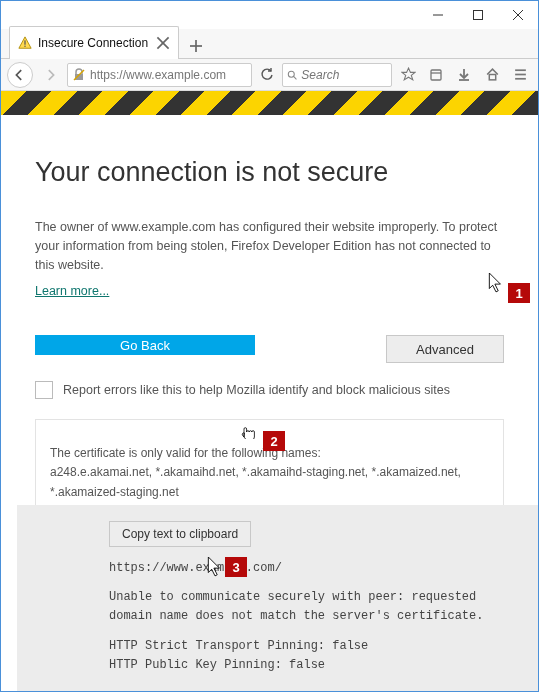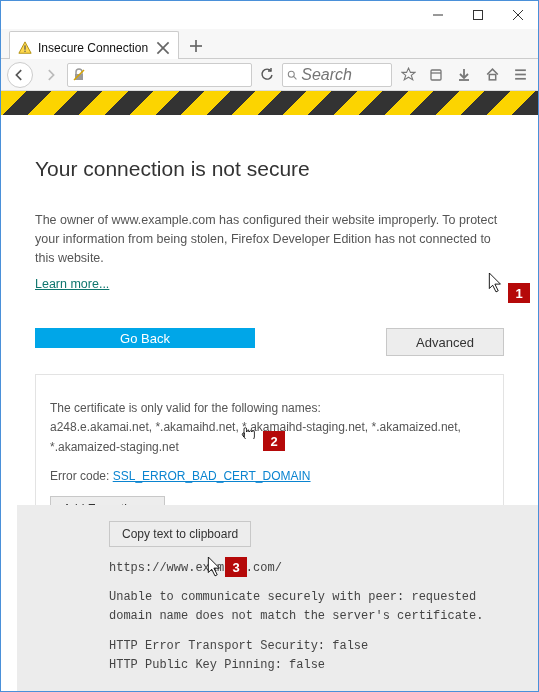--- a/index.html
+++ b/index.html
@@ -4,42 +4,42 @@
 <style>
   * { box-sizing: border-box; margin: 0; padding: 0; }
   html, body { width: 539px; height: 692px; overflow: hidden; font-family: "Segoe UI", Arial, sans-serif; font-size: 12px; background: #f0f0f0; }
   .window { width: 539px; height: 692px; border: 1px solid #4a90d9; background: #fff; display: flex; flex-direction: column; position: relative; }
   
   .titlebar { height: 28px; background: #fff; display: flex; justify-content: flex-end; align-items: center; }
   .win-btn { width: 40px; height: 28px; display: flex; align-items: center; justify-content: center; color: #333; }
   .win-btn svg { width: 10px; height: 10px; }
   
   .tabstrip { height: 30px; background: #f7f7f7; display: flex; align-items: flex-end; border-bottom: 1px solid #ccc; padding-left: 8px; }
-  .tab { height: 28px; background: #fff; border: 1px solid #ccc; border-bottom: none; border-top-left-radius: 2px; border-top-right-radius: 2px; display: flex; align-items: flex-end; padding: 4px 8px; min-width: 170px; position: relative; top: 1px; }
+  .tab { height: 28px; background: #fff; border: 1px solid #ccc; border-bottom: none; border-top-left-radius: 2px; border-top-right-radius: 2px; display: flex; align-items: center; padding: 16px 8px; min-width: 170px; position: relative; top: 1px; }
   .tab svg.favicon { width: 14px; height: 14px; margin-right: 6px; }
   .tab-title { font-size: 12px; color: #111; flex: 1; }
   .tab-close { width: 14px; height: 14px; color: #666; }
   .newtab { width: 26px; height: 24px; display: flex; align-items: center; justify-content: center; color: #666; margin-left: 4px; }
   
   .toolbar { height: 32px; background: #f7f7f7; border-bottom: 1px solid #ddd; display: flex; align-items: center; padding: 0 6px; gap: 4px; }
   .nav-btn { width: 26px; height: 26px; border: 1px solid #ccc; border-radius: 13px; display: flex; align-items: center; justify-content: center; background: #fff; }
   .nav-btn.fwd { border: none; background: transparent; color: #bbb; }
   .urlbox { flex: 1; height: 24px; border: 1px solid #ccc; background: #fff; border-radius: 2px; display: flex; align-items: center; padding: 0 4px; }
   .lock { width: 14px; height: 14px; margin-right: 4px; }
   .url-input { flex: 1; border: none; outline: none; font-size: 12px; color: #777; background: transparent; }
   .reload-btn { width: 22px; height: 22px; display: flex; align-items: center; justify-content: center; color: #555; }
   .searchbox { width: 110px; height: 24px; border: 1px solid #ccc; background: #fff; border-radius: 2px; display: flex; align-items: center; padding: 0 4px; }
   .searchbox svg { width: 12px; height: 12px; margin-right: 4px; color: #888; }
-  .searchbox input { border: none; outline: none; width: 100%; font-size: 16px; font-style: italic; color: #888; background: transparent; }
+  .searchbox input { border: none; outline: none; width: 100%; font-size: 12px; font-style: italic; color: #888; background: transparent; }
   .tb-icon { width: 24px; height: 24px; display: flex; align-items: center; justify-content: center; color: #666; }
   
   .content { flex: 1; overflow: hidden; background: #fff; position: relative; }
   .hazard { height: 24px; background: repeating-linear-gradient(135deg, #fcd400 0, #fcd400 18px, #333 18px, #333 36px); }
   .main { padding: 42px 34px 0 34px; }
-  h1 { font-size: 21px; font-weight: 300; color: #333; margin-bottom: 30px; }
+  h1 { font-size: 27px; font-weight: 300; color: #333; margin-bottom: 30px; }
   .desc { font-size: 12.5px; color: #555; line-height: 1.5; margin-bottom: 10px; }
   .learn { color: #0f766e; font-size: 12.5px; display: inline-block; margin-bottom: 37px; }
   .btnrow { display: flex; gap: 0; margin-bottom: 18px; }
   .btn-goback { background: #00a6e8; color: #fff; border: none; height: 20px; width: 220px; font-size: 13px; }
   .spacer { flex: 1; }
   .btn-adv { background: #ededed; border: 1px solid #c8c8c8; height: 28px; width: 118px; font-size: 13px; color: #333; }
   .report { display: flex; align-items: center; gap: 10px; font-size: 12.5px; color: #555; margin-bottom: 20px; }
   .chk { width: 18px; height: 18px; border: 1px solid #bbb; background: #fff; }
   .detailbox { border: 1px solid #e3e3e3; background: #fff; padding: 14px; font-size: 12px; color: #555; line-height: 1.6; margin-bottom: 16px; }
   .err-link { color: #0a84d0; text-decoration: underline; }
@@ -111,20 +111,21 @@
         <svg width="12" height="12" viewBox="0 0 10 10">
           <polyline points="4,1 8,5 4,9" fill="none" stroke="currentColor" stroke-width="1.4"></polyline>
         </svg>
       </div>
     <div class="urlbox">
       <svg class="lock" viewBox="0 0 14 14">
           <rect x="3" y="6" width="8" height="6" fill="#9a9a9a"></rect>
           <path d="M4 6 v-2 a3 3 0 0 1 6 0 v2" fill="none" stroke="#9a9a9a" stroke-width="1.5"></path>
           <line x1="2" y1="12" x2="12" y2="2" stroke="#d8a400" stroke-width="1.5"></line>
         </svg>
+      <input class="url-input" readonly="" value="https://www.example.com" style="">
     </div>
     <div class="reload-btn">
         <svg width="14" height="14" viewBox="0 0 14 14">
           <path d="M11 3 A5 5 0 1 0 12 7" fill="none" stroke="#555" stroke-width="1.4"></path>
           <polyline points="11,0 11,3 8,3" fill="none" stroke="#555" stroke-width="1.4"></polyline>
         </svg>
       </div>
     <div class="searchbox">
       <svg viewBox="0 0 12 12">
           <circle cx="5" cy="5" r="3.5" fill="none" stroke="currentColor" stroke-width="1.2"></circle>
@@ -169,40 +170,44 @@
     <div class="hazard"></div>
     <div class="main">
       <h1>Your connection is not secure</h1>
       <p class="desc">The owner of www.example.com has configured their website improperly. To protect your information from being stolen, Firefox Developer Edition has not connected to this website.</p>
       <a class="learn" href="#">Learn more...</a>
       <div class="btnrow">
         <button class="btn-goback">Go Back</button>
         <div class="spacer"></div>
         <button class="btn-adv">Advanced</button>
       </div>
+      <div class="report">
+        <div class="chk"></div>
+        <span>Report errors like this to help Mozilla identify and block malicious sites</span>
+      </div>
       <div class="detailbox">
         <div style="height:10px"></div>
         <div>The certificate is only valid for the following names:</div>
         <div>a248.e.akamai.net, *.akamaihd.net, *.akamaihd-staging.net, *.akamaized.net, *.akamaized-staging.net</div>
         <div style="height:10px"></div>
         <div>
           <span>Error code: </span><a href="#" class="err-link">SSL_ERROR_BAD_CERT_DOMAIN</a>
         </div>
         <button class="btn-addex">Add Exception…</button>
       </div>
     </div>
 
     <div class="lower">
       <button class="btn-copy">Copy text to clipboard</button>
       <div class="mono">
         <div>https://www.example.com/</div>
         <div style="height:10px"></div>
         <div>Unable to communicate securely with peer: requested domain name does not match the server's certificate.</div>
         <div style="height:10px"></div>
-        <div>HTTP Error Transport Security: false</div>
+        <div>HTTP Strict Transport Pinning: false</div>
         <div>HTTP Public Key Pinning: false</div>
       </div>
     </div>
 
     <div class="cursor-arrow" style="left:487px; top:182px;">
       <svg viewBox="0 0 12 18">
           <polygon points="0,0 0,14 3,11 6,17 8,16 5,10 10,10" fill="#fff" stroke="#000" stroke-width="0.8"></polygon>
         </svg>
     </div>
     <div class="annot" style="left:507px; top:192px;">1</div>

